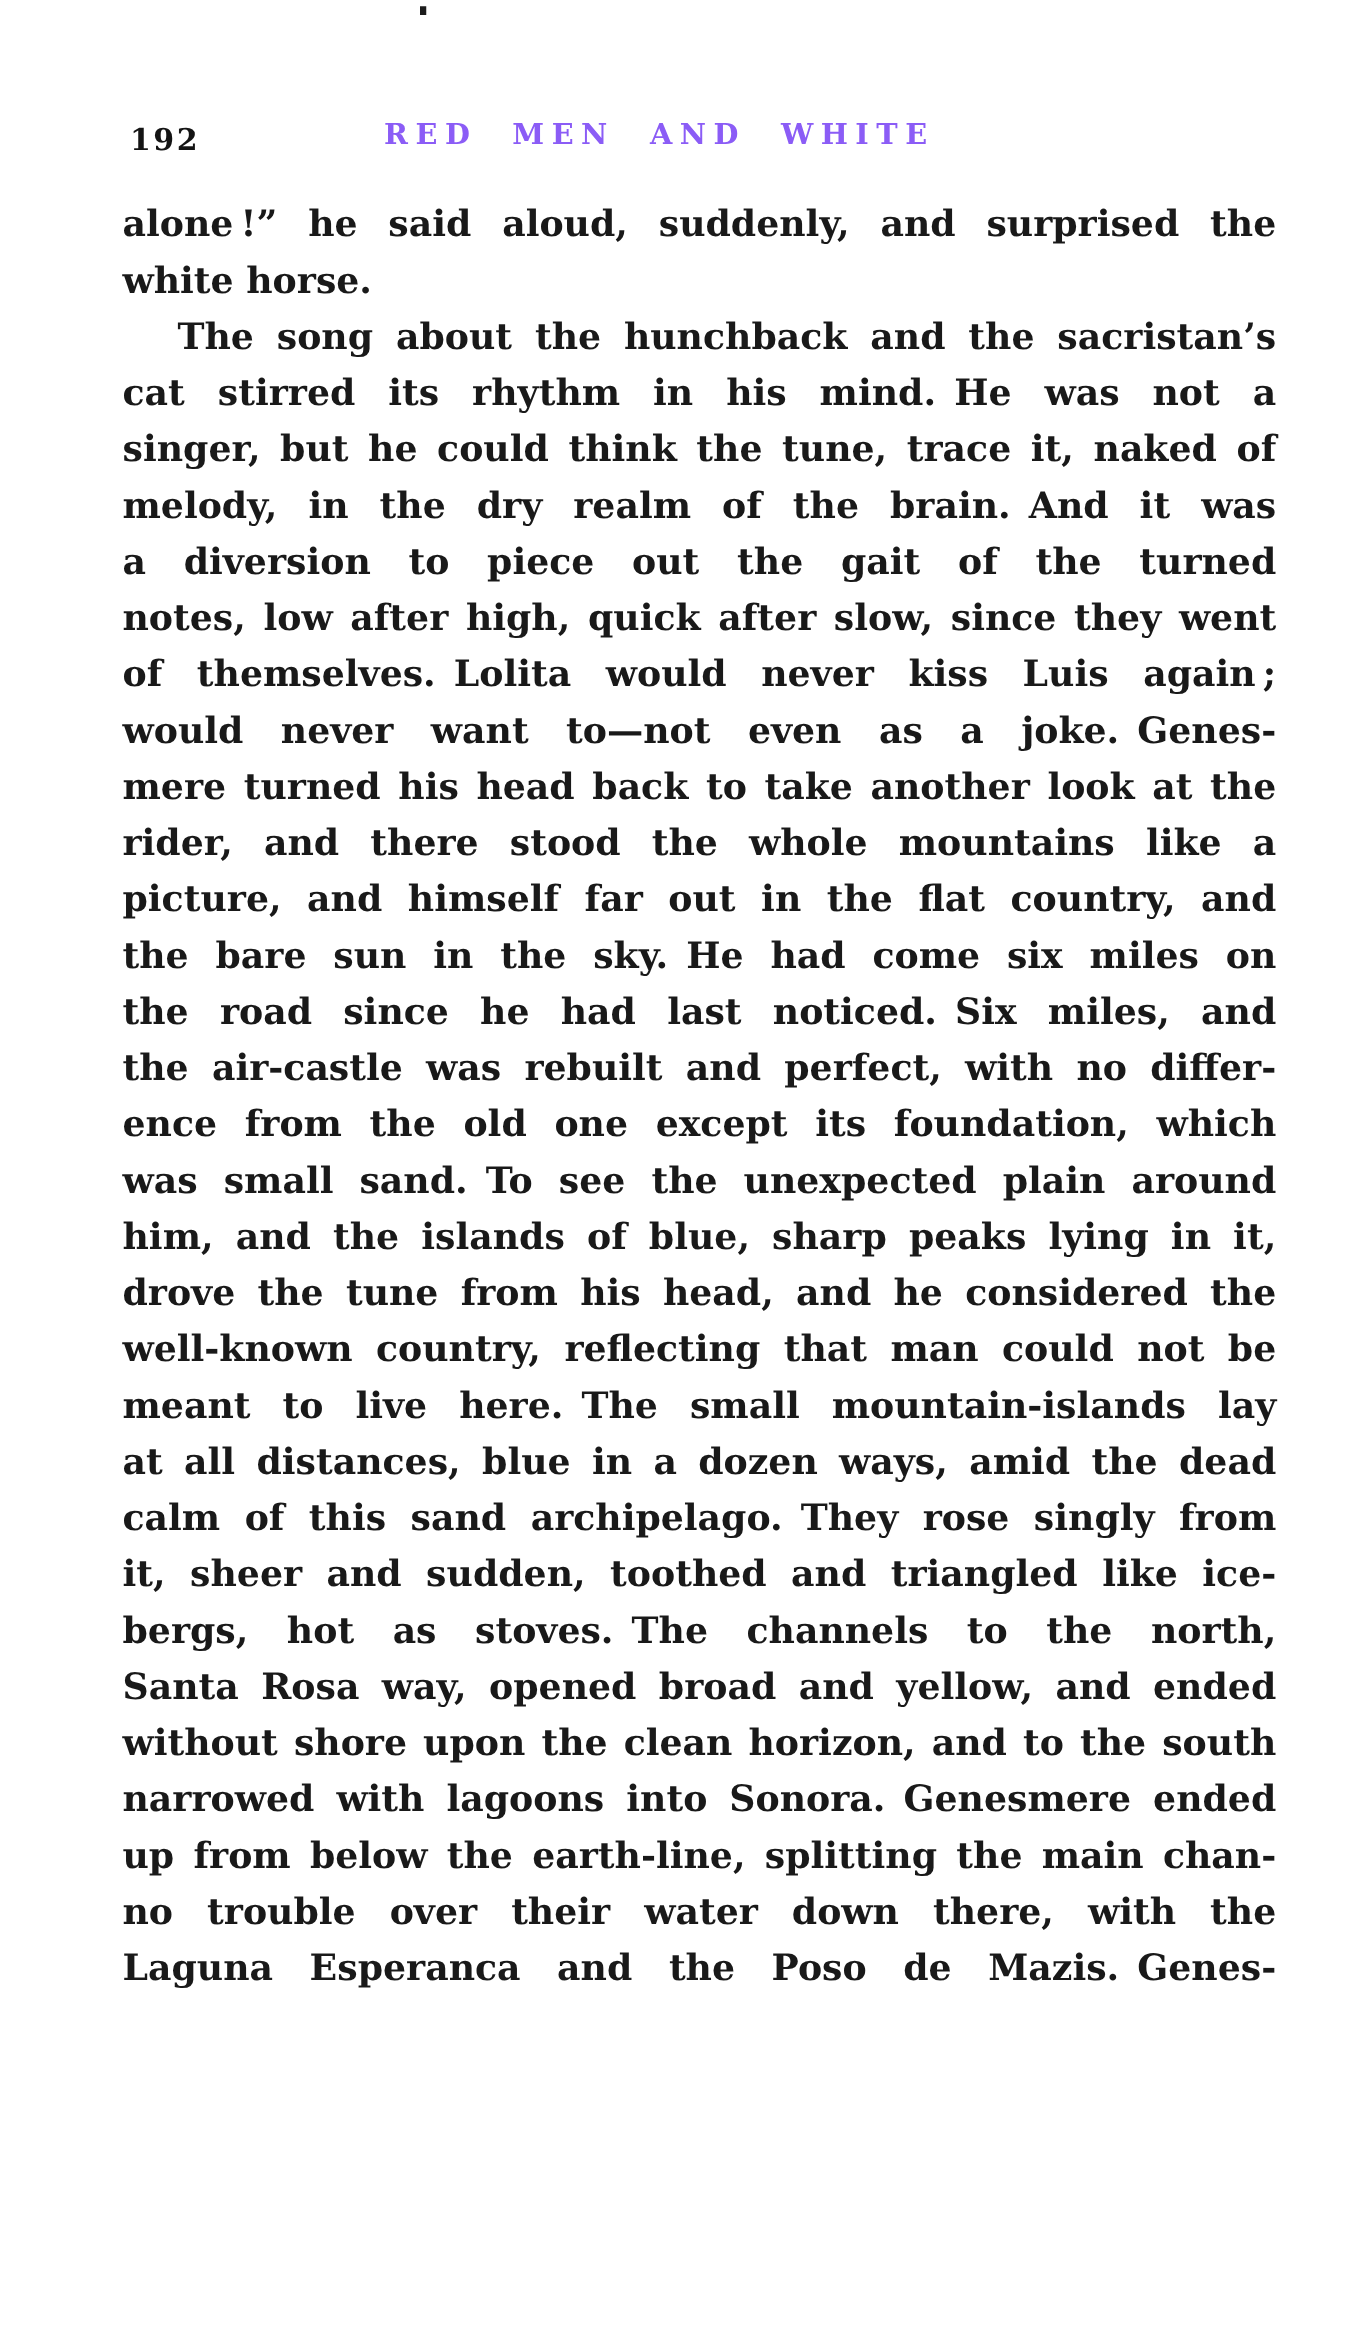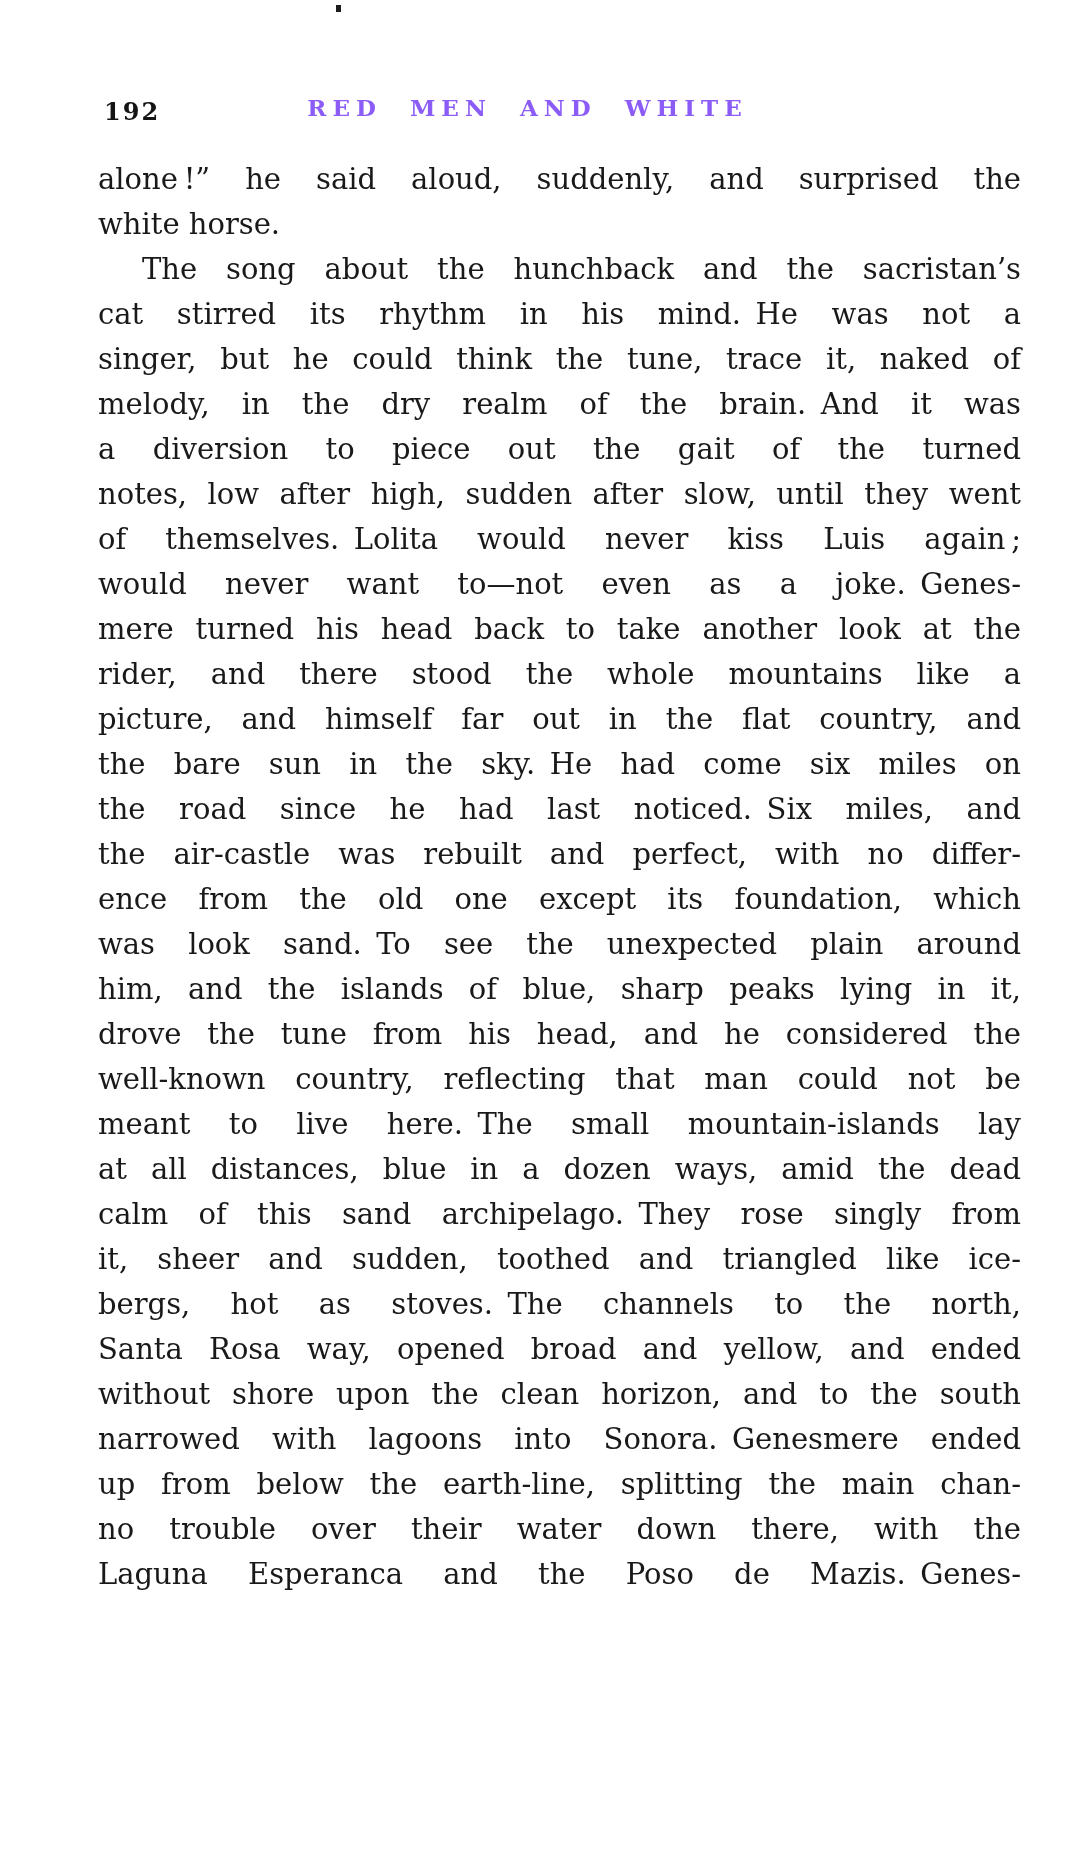--- a/index.html
+++ b/index.html
@@ -63,20 +63,21 @@
     width: 923px;
   }
   .line {
     height: 45px;
     line-height: 45px;
     font-size: 29px;
     text-align: justify;
     text-align-last: justify;
     white-space: nowrap;
     color: #191919;
+    font-weight: bold;
   }
   .line.indent {
     padding-left: 44px;
   }
   .line.para-end {
     text-align-last: left;
   }
 </style>
 </head>
 <body>
@@ -91,31 +92,31 @@
   </div>
 
   <div class="body-text">
     <div class="line">alone !” he said aloud, suddenly, and surprised the</div>
     <div class="line para-end">white horse.</div>
     <div class="line indent">The song about the hunchback and the sacristan’s</div>
     <div class="line">cat stirred its rhythm in his mind. He was not a</div>
     <div class="line">singer, but he could think the tune, trace it, naked of</div>
     <div class="line">melody, in the dry realm of the brain. And it was</div>
     <div class="line">a diversion to piece out the gait of the turned</div>
-    <div class="line">notes, low after high, sudden after slow, until they went</div>
+    <div class="line">notes, low after high, quick after slow, since they went</div>
     <div class="line">of themselves. Lolita would never kiss Luis again ;</div>
     <div class="line">would never want to—not even as a joke. Genes-</div>
     <div class="line">mere turned his head back to take another look at the</div>
     <div class="line">rider, and there stood the whole mountains like a</div>
     <div class="line">picture, and himself far out in the flat country, and</div>
     <div class="line">the bare sun in the sky. He had come six miles on</div>
     <div class="line">the road since he had last noticed. Six miles, and</div>
     <div class="line">the air-castle was rebuilt and perfect, with no differ-</div>
     <div class="line">ence from the old one except its foundation, which</div>
-    <div class="line">was look sand. To see the unexpected plain around</div>
+    <div class="line">was small sand. To see the unexpected plain around</div>
     <div class="line">him, and the islands of blue, sharp peaks lying in it,</div>
     <div class="line">drove the tune from his head, and he considered the</div>
     <div class="line">well-known country, reflecting that man could not be</div>
     <div class="line">meant to live here. The small mountain-islands lay</div>
     <div class="line">at all distances, blue in a dozen ways, amid the dead</div>
     <div class="line">calm of this sand archipelago. They rose singly from</div>
     <div class="line">it, sheer and sudden, toothed and triangled like ice-</div>
     <div class="line">bergs, hot as stoves. The channels to the north,</div>
     <div class="line">Santa Rosa way, opened broad and yellow, and ended</div>
     <div class="line">without shore upon the clean horizon, and to the south</div>

